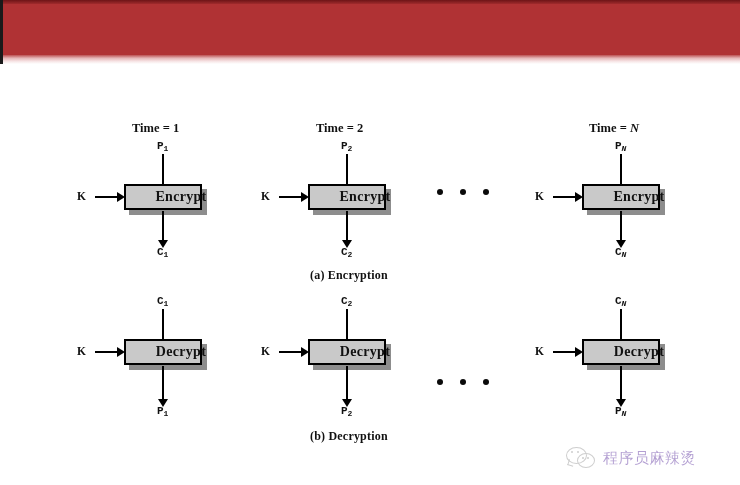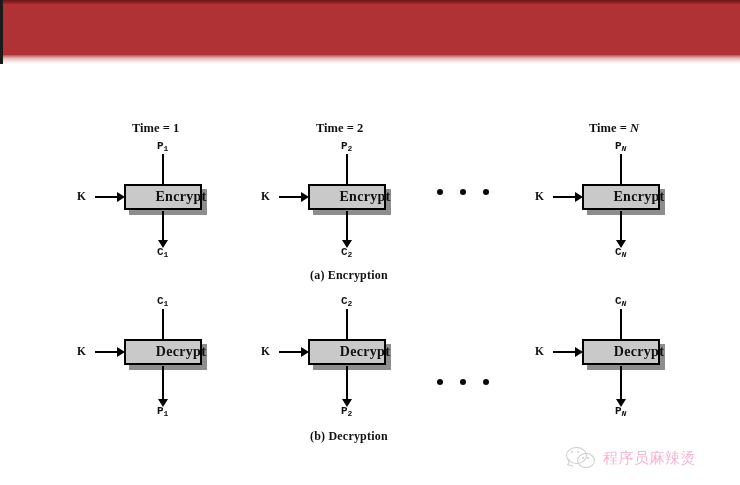--- a/index.html
+++ b/index.html
@@ -128,21 +128,21 @@
   .wm-logo .d2{left:11px;top:6px;}
   .wm-logo .d3{left:16px;top:12px;}
   .wm-logo .d4{left:21px;top:12px;}
   .wm-logo .t1{
     position:absolute;left:2px;top:15px;width:5px;height:5px;
     border-left:1.6px solid #8a8a8a;border-bottom:1.6px solid #8a8a8a;
     transform:rotate(18deg);
   }
   .wm-text{
     font-family:"DejaVu Sans","Liberation Sans",sans-serif;
-    font-size:15px;color:#ec4899;white-space:nowrap;
+    font-size:15px;color:#4c1d95;white-space:nowrap;
     letter-spacing:0.5px;
   }
 </style>
 </head>
 <body>
 
 <div class="slide">
 
   <div class="left-edge"></div>
 

